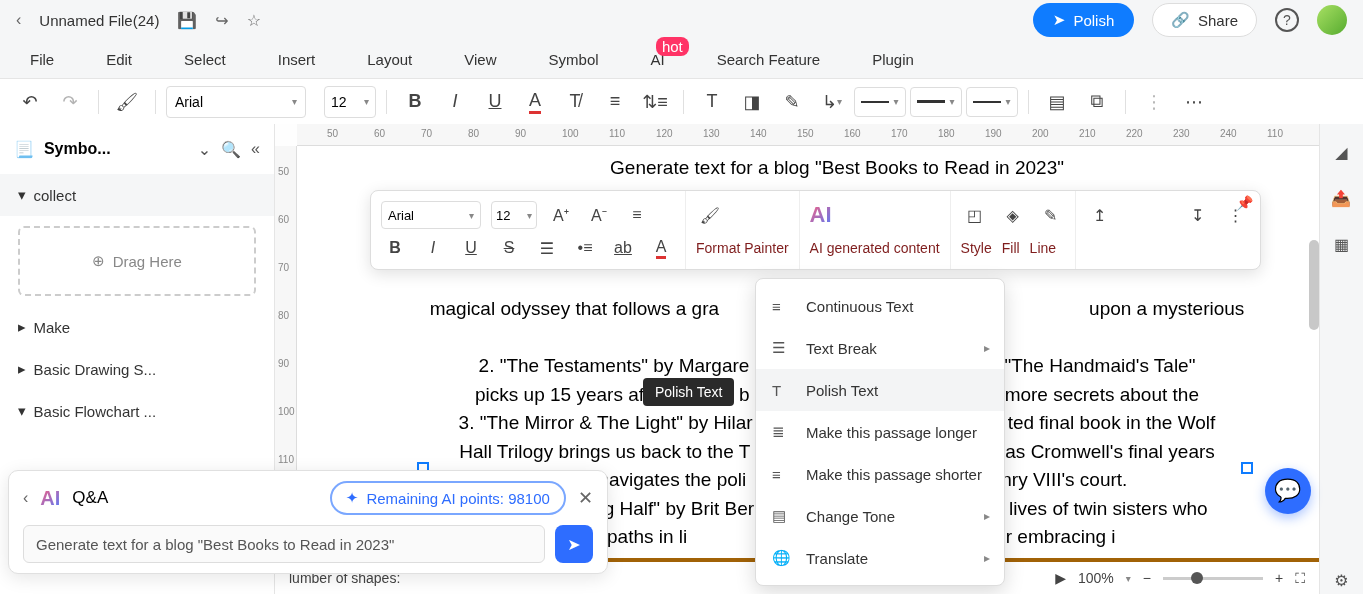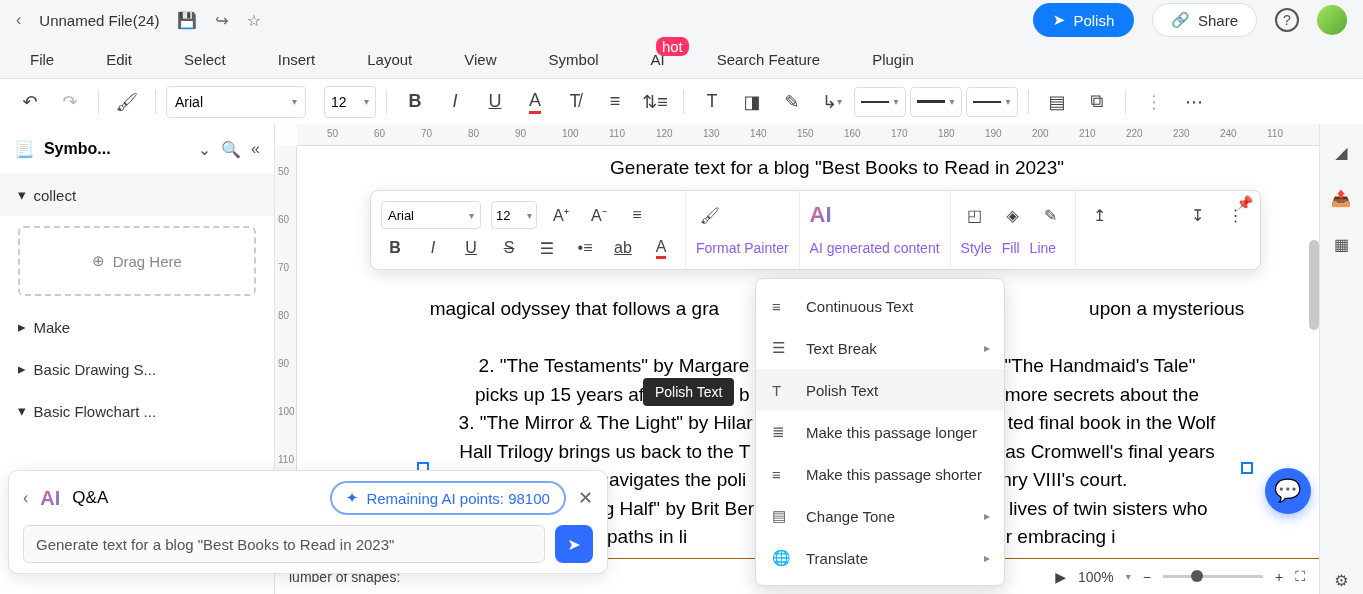--- a/index.html
+++ b/index.html
@@ -51,21 +51,21 @@
 .doc-text { position: absolute; top: 8px; left: 126px; width: 828px; font-size: 19px; line-height: 1.5; color: #000; text-align: center; }
 .sel-handle { position: absolute; width: 12px; height: 12px; border: 2px solid #0f7cff; background: #fff; }
 
 
 .float-tb { position: absolute; top: 190px; left: 370px; background: #fff; border: 1px solid #ddd; border-radius: 8px; box-shadow: 0 4px 16px rgba(0,0,0,.12); display: flex; align-items: stretch; z-index: 30; }
 .float-col { border-right: 1px solid #eee; padding: 6px 10px; }
 .float-col:last-child { border-right: none; }
 .fc-row1 { display: flex; align-items: center; gap: 10px; height: 36px; }
 .fc-row2 { display: flex; align-items: center; gap: 10px; height: 30px; font-size: 13px; color: #333; }
 .fc-btn { width: 28px; height: 28px; display: flex; align-items: center; justify-content: center; cursor: pointer; color: #444; font-size: 16px; border-radius: 4px; }
-.fc-label { font-size: 14px; color: #8b5cf6; cursor: pointer; white-space: nowrap; }
+.fc-label { font-size: 14px; color: #7f1d1d; cursor: pointer; white-space: nowrap; }
 .ai-icon { font-size: 22px; font-weight: 700; background: linear-gradient(135deg,#ff5e7a,#4e7cff); -webkit-background-clip: text; color: transparent; }
 .fc-font { width: 100px; height: 28px; border: 1px solid #ddd; border-radius: 4px; font-size: 13px; display: flex; align-items: center; justify-content: space-between; padding: 0 6px; cursor: pointer; }
 .fc-size { width: 46px; height: 28px; border: 1px solid #ddd; border-radius: 4px; font-size: 13px; display: flex; align-items: center; justify-content: space-between; padding: 0 4px; cursor: pointer; }
 .pin { position: absolute; top: 4px; right: 6px; color: #888; font-size: 14px; }
 
 
 .ai-menu { position: absolute; top: 278px; left: 755px; width: 250px; background: #fff; border: 1px solid #ddd; border-radius: 8px; box-shadow: 0 6px 20px rgba(0,0,0,.15); padding: 6px 0; z-index: 40; }
 .ai-item { height: 42px; display: flex; align-items: center; padding: 0 16px; gap: 14px; font-size: 15px; color: #333; cursor: pointer; position: relative; }
 .ai-item.active { background: #f3f4f5; }
 .ai-item .sub { position: absolute; right: 14px; color: #888; font-size: 12px; }
@@ -82,21 +82,21 @@
 .qa-panel { position: absolute; bottom: 20px; left: 8px; width: 600px; background: #fff; border: 1px solid #e0e0e0; border-radius: 10px; box-shadow: 0 4px 18px rgba(0,0,0,.1); padding: 10px 14px; z-index: 60; }
 .qa-top { display: flex; align-items: center; gap: 12px; margin-bottom: 10px; }
 .qa-title { font-size: 17px; font-weight: 500; }
 .qa-remaining { border: 2px solid #7aa7ff; border-radius: 20px; padding: 6px 14px; color: #2e6dff; font-size: 15px; display: flex; align-items: center; gap: 8px; }
 .qa-close { color: #666; cursor: pointer; font-size: 18px; }
 .qa-input-row { display: flex; align-items: center; gap: 10px; }
 .qa-input { flex: 1; height: 38px; border: 1px solid #ddd; border-radius: 6px; padding: 0 12px; font-size: 15px; color: #555; background: #fafafa; }
 .qa-send { width: 38px; height: 38px; background: #2e6dff; border-radius: 8px; display: flex; align-items: center; justify-content: center; color: #fff; cursor: pointer; }
 
 
-.statusbar { position: absolute; bottom: 0; left: 275px; right: 44px; height: 36px; background: #fff; border-top: 1px solid #a16207; display: flex; align-items: center; padding: 0 14px; gap: 12px; font-size: 14px; color: #444; }
+.statusbar { position: absolute; bottom: 0; left: 275px; right: 44px; height: 36px; background: #fff; border-top: 4px solid #a16207; display: flex; align-items: center; padding: 0 14px; gap: 12px; font-size: 14px; color: #444; }
 .statusbar .sspacer { flex: 1; }
 .zoom-slider { width: 100px; height: 3px; background: #ccc; position: relative; }
 .zoom-slider::before { content:''; position:absolute; left: 28px; top: -5px; width: 12px; height: 12px; background:#555; border-radius:50%; }
 
 
 .chat-bubble { position: absolute; bottom: 80px; right: 52px; width: 46px; height: 46px; border-radius: 50%; background: #2e6dff; display: flex; align-items: center; justify-content: center; color: #fff; font-size: 22px; box-shadow: 0 4px 12px rgba(46,109,255,.4); cursor: pointer; z-index: 55; }
 
 
 .vscroll { position: absolute; right: 44px; top: 240px; width: 10px; height: 90px; background: #c8c8c8; border-radius: 5px; z-index: 5; }
 </style>

